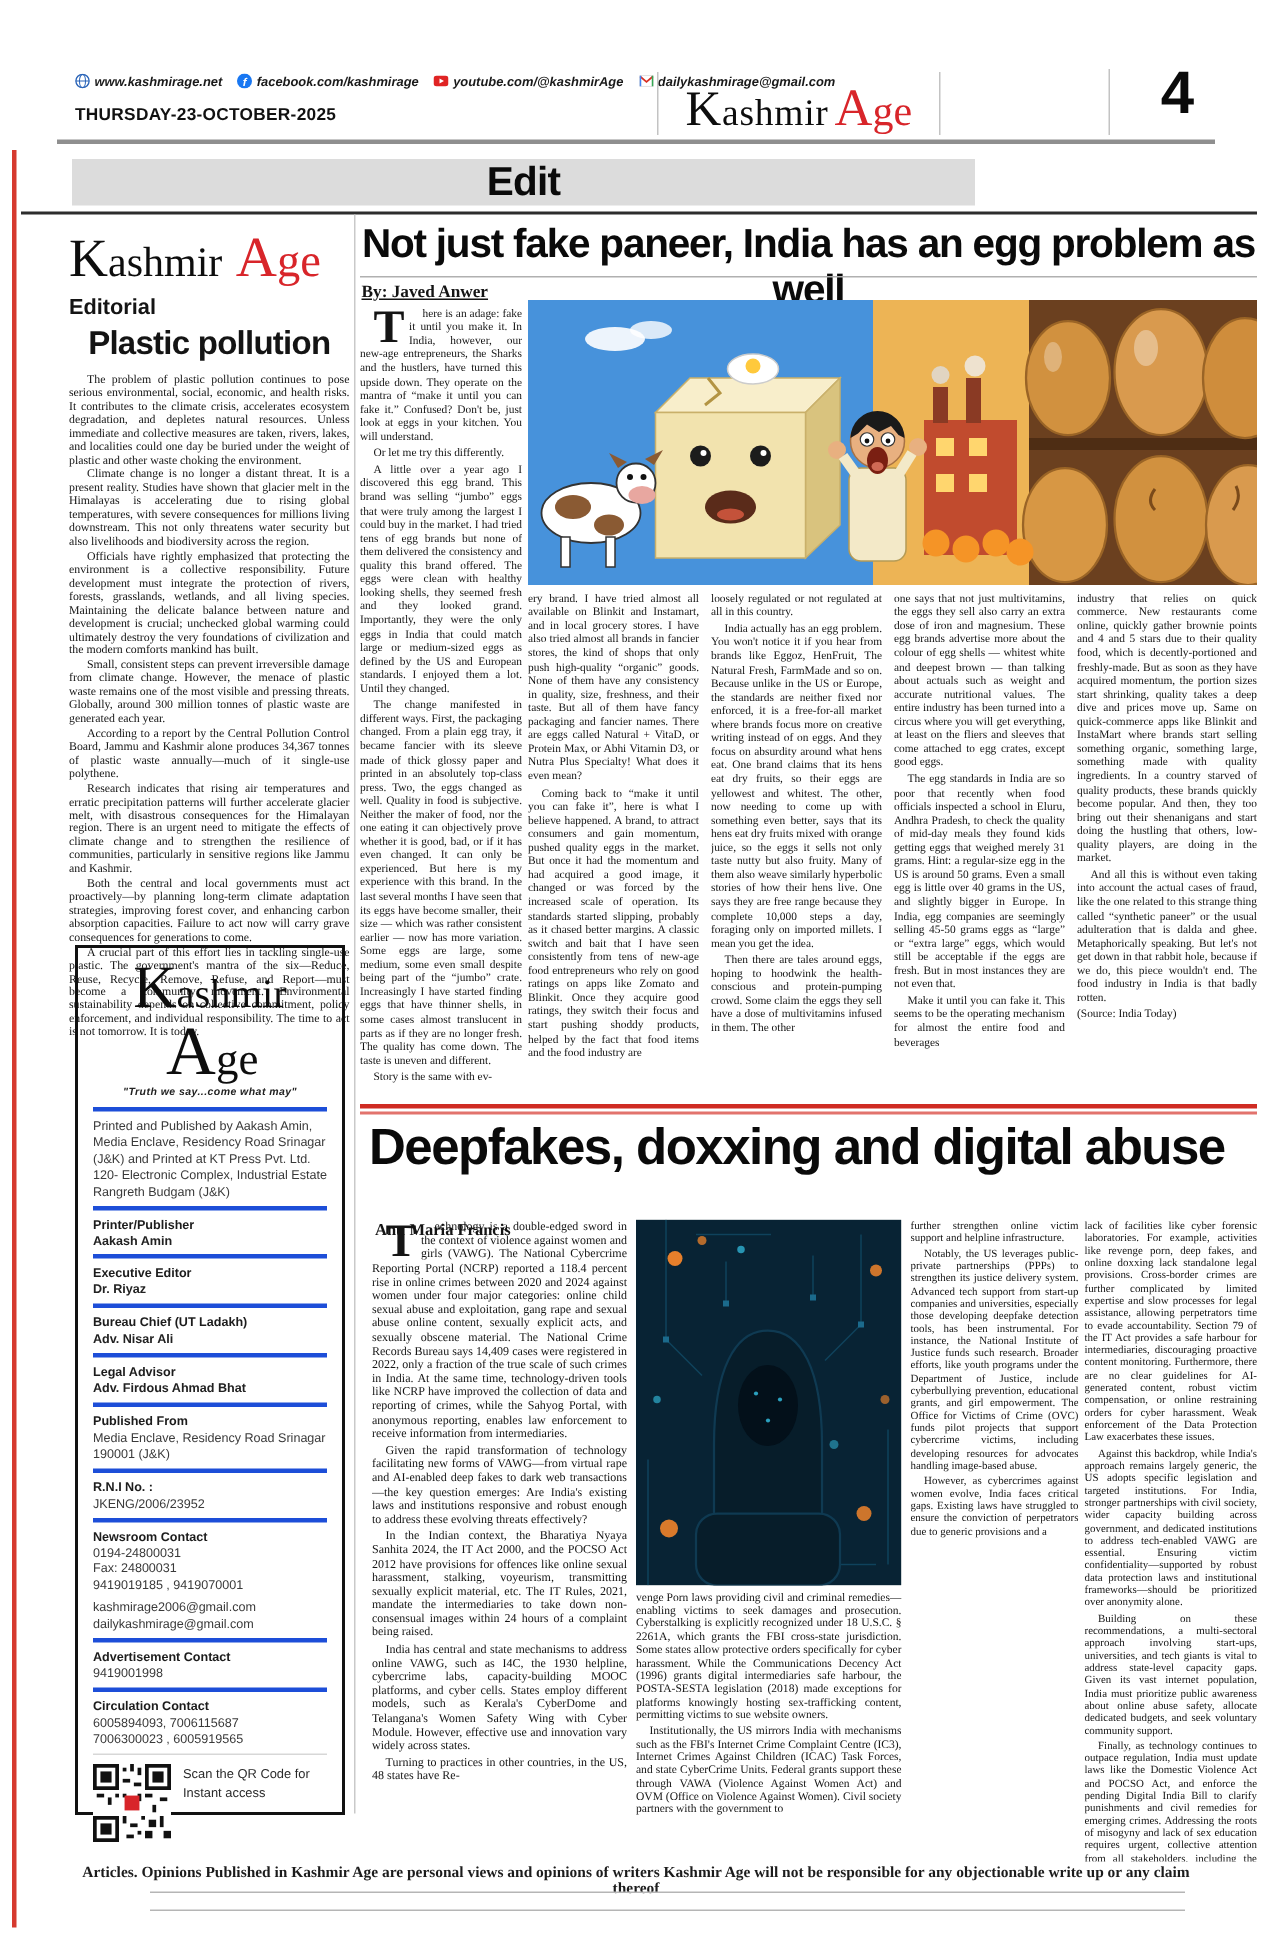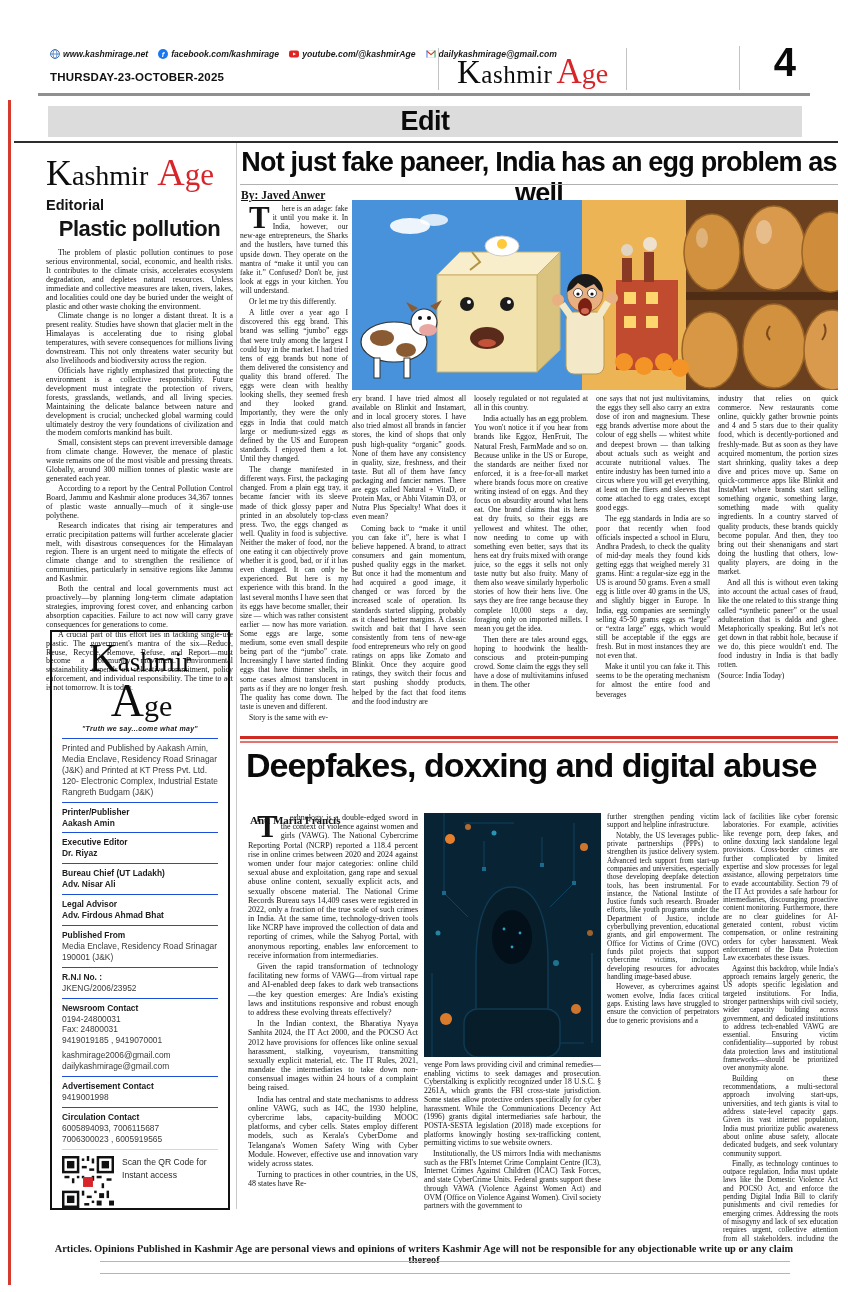--- a/index.html
+++ b/index.html
@@ -22,21 +22,21 @@
               font-family:"Liberation Serif",serif; }
   .mh-k { display:inline-block; font-size:25px; color:#0d0d0d; letter-spacing:.5px; }
   .mh-k::first-letter { font-size:33px; }
   .mh-a { display:inline-block; font-size:28px; color:#d8252a; margin-left:4px; }
   .mh-a::first-letter { font-size:35px; }
   .topbar .vr { position:absolute; right:70px; top:0; width:1px; height:44px; background:#c3c3c3; }
   .page-num { position:absolute; right:14px; top:-6px; font-size:40px; font-weight:bold; color:#0a0a0a;
               font-family:"Liberation Sans",sans-serif; }
 
   
-  .edit-banner { position:absolute; left:48px; top:106px; width:754px; height:31px; background:#dcdcdc;
+  .edit-banner { position:absolute; left:48px; top:106px; width:602px; height:31px; background:#dcdcdc;
                  text-align:center; font-family:"Liberation Sans",sans-serif; font-weight:bold;
                  font-size:27px; line-height:30px; color:#0a0a0a; letter-spacing:-.5px; }
 
   .top-rule { position:absolute; left:14px; top:141px; width:824px; height:2px; background:#2d2d2d; }
   .col-divider { position:absolute; left:236px; top:143px; width:1px; height:1066px; background:#c9c9c9; }
 
   
   .ed-col { position:absolute; left:46px; top:150px; width:187px; }
   .ed-brand { font-family:"Liberation Serif",serif; margin-bottom:3px; }
   .eb-k { display:inline-block; font-size:28px; color:#0d0d0d; }
@@ -85,21 +85,21 @@
   .infobox { position:absolute; left:50px; top:630px; width:180px; height:580px;
              border:2px solid #111; padding:6px 10px 4px 10px;
              font-family:"Liberation Sans",sans-serif; color:#3a3a3a; }
   .ib-brand { text-align:center; font-family:"Liberation Serif",serif; color:#0d0d0d; line-height:1; }
   .ib-k { display:inline-block; font-size:27px; }
   .ib-k::first-letter { font-size:40px; }
   .ib-a { display:inline-block; font-size:30px; margin-left:3px; }
   .ib-a::first-letter { font-size:46px; }
   .ib-tagline { text-align:center; font-style:italic; font-weight:bold; font-size:7px; letter-spacing:.3px;
                 color:#222; margin:1px 0 6px 0; }
-  .ib-sec { border-top:1px solid #1d4ed8; padding:4px 0 4px 0; font-size:8.4px; line-height:1.3; }
+  .ib-sec { border-top:3px solid #1d4ed8; padding:4px 0 4px 0; font-size:8.4px; line-height:1.3; }
   .ib-sec:first-of-type { border-top:none; }
   .ib-label { font-weight:bold; color:#1c1c1c; }
   .ib-val { color:#3a3a3a; }
   .ib-val.strong { font-weight:bold; color:#222; }
   .qr-row { display:flex; gap:8px; padding-top:6px; border-top:1px solid #d7d7d7; }
   .qr-caption { font-size:8.6px; color:#2a2a2a; line-height:1.6; }
 
   
   .disclaimer { position:absolute; left:40px; top:1243px; width:768px; text-align:center;
                 font-size:10.3px; font-weight:bold; color:#1c1c1c; font-family:"Liberation Serif",serif; }
@@ -362,21 +362,21 @@
   <p>Given the rapid transformation of technology facilitating new forms of VAWG—from virtual rape and AI-enabled deep fakes to dark web transactions—the key question emerges: Are India's existing laws and institutions responsive and robust enough to address these evolving threats effectively?</p>
   <p>In the Indian context, the Bharatiya Nyaya Sanhita 2024, the IT Act 2000, and the POCSO Act 2012 have provisions for offences like online sexual harassment, stalking, voyeurism, transmitting sexually explicit material, etc. The IT Rules, 2021, mandate the intermediaries to take down non-consensual images within 24 hours of a complaint being raised.</p>
   <p>India has central and state mechanisms to address online VAWG, such as I4C, the 1930 helpline, cybercrime labs, capacity-building MOOC platforms, and cyber cells. States employ different models, such as Kerala's CyberDome and Telangana's Women Safety Wing with Cyber Module. However, effective use and innovation vary widely across states.</p>
   <p>Turning to practices in other countries, in the US, 48 states have Re-</p>
 </div>
 <div class="art-col deep-c2" style="left:424px; top:1061px; width:177px; height:180px;">
   <p class="cont">venge Porn laws providing civil and criminal remedies—enabling victims to seek damages and prosecution. Cyberstalking is explicitly recognized under 18 U.S.C. § 2261A, which grants the FBI cross-state jurisdiction. Some states allow protective orders specifically for cyber harassment. While the Communications Decency Act (1996) grants digital intermediaries safe harbour, the POSTA-SESTA legislation (2018) made exceptions for platforms knowingly hosting sex-trafficking content, permitting victims to sue website owners.</p>
   <p>Institutionally, the US mirrors India with mechanisms such as the FBI's Internet Crime Complaint Centre (IC3), Internet Crimes Against Children (ICAC) Task Forces, and state CyberCrime Units. Federal grants support these through VAWA (Violence Against Women Act) and OVM (Office on Violence Against Women). Civil society partners with the government to</p>
 </div>
 <div class="art-col deep-c3" style="left:607px; top:813px; width:112px; height:428px;">
-  <p class="cont">further strengthen pending victim support and helpline infrastructure.</p>
+  <p class="cont">further strengthen online victim support and helpline infrastructure.</p>
   <p>Notably, the US leverages public-private partnerships (PPPs) to strengthen its justice delivery system. Advanced tech support from start-up companies and universities, especially those developing deepfake detection tools, has been instrumental. For instance, the National Institute of Justice funds such research. Broader efforts, like youth programs under the Department of Justice, include cyberbullying prevention, educational grants, and girl empowerment. The Office for Victims of Crime (OVC) funds pilot projects that support cybercrime victims, including developing resources for advocates handling image-based abuse.</p>
   <p>However, as cybercrimes against women evolve, India faces critical gaps. Existing laws have struggled to ensure the conviction of perpetrators due to generic provisions and a</p>
 </div>
 <div class="art-col deep-c4" style="left:723px; top:813px; width:115px; height:428px;">
   <p class="cont">lack of facilities like cyber forensic laboratories. For example, activities like revenge porn, deep fakes, and online doxxing lack standalone legal provisions. Cross-border crimes are further complicated by limited expertise and slow processes for legal assistance, allowing perpetrators time to evade accountability. Section 79 of the IT Act provides a safe harbour for intermediaries, discouraging proactive content monitoring. Furthermore, there are no clear guidelines for AI-generated content, robust victim compensation, or online restraining orders for cyber harassment. Weak enforcement of the Data Protection Law exacerbates these issues.</p>
   <p>Against this backdrop, while India's approach remains largely generic, the US adopts specific legislation and targeted institutions. For India, stronger partnerships with civil society, wider capacity building across government, and dedicated institutions to address tech-enabled VAWG are essential. Ensuring victim confidentiality—supported by robust data protection laws and institutional frameworks—should be prioritized over anonymity alone.</p>
   <p>Building on these recommendations, a multi-sectoral approach involving start-ups, universities, and tech giants is vital to address state-level capacity gaps. Given its vast internet population, India must prioritize public awareness about online abuse safety, allocate dedicated budgets, and seek voluntary community support.</p>
   <p>Finally, as technology continues to outpace regulation, India must update laws like the Domestic Violence Act and POCSO Act, and enforce the pending Digital India Bill to clarify punishments and civil remedies for emerging crimes. Addressing the roots of misogyny and lack of sex education requires urgent, collective attention from all stakeholders, including the Government. Policy initiatives, such as integrating Childline into 112, should also be rigorously evaluated for effectiveness.</p>
 
 </div>

